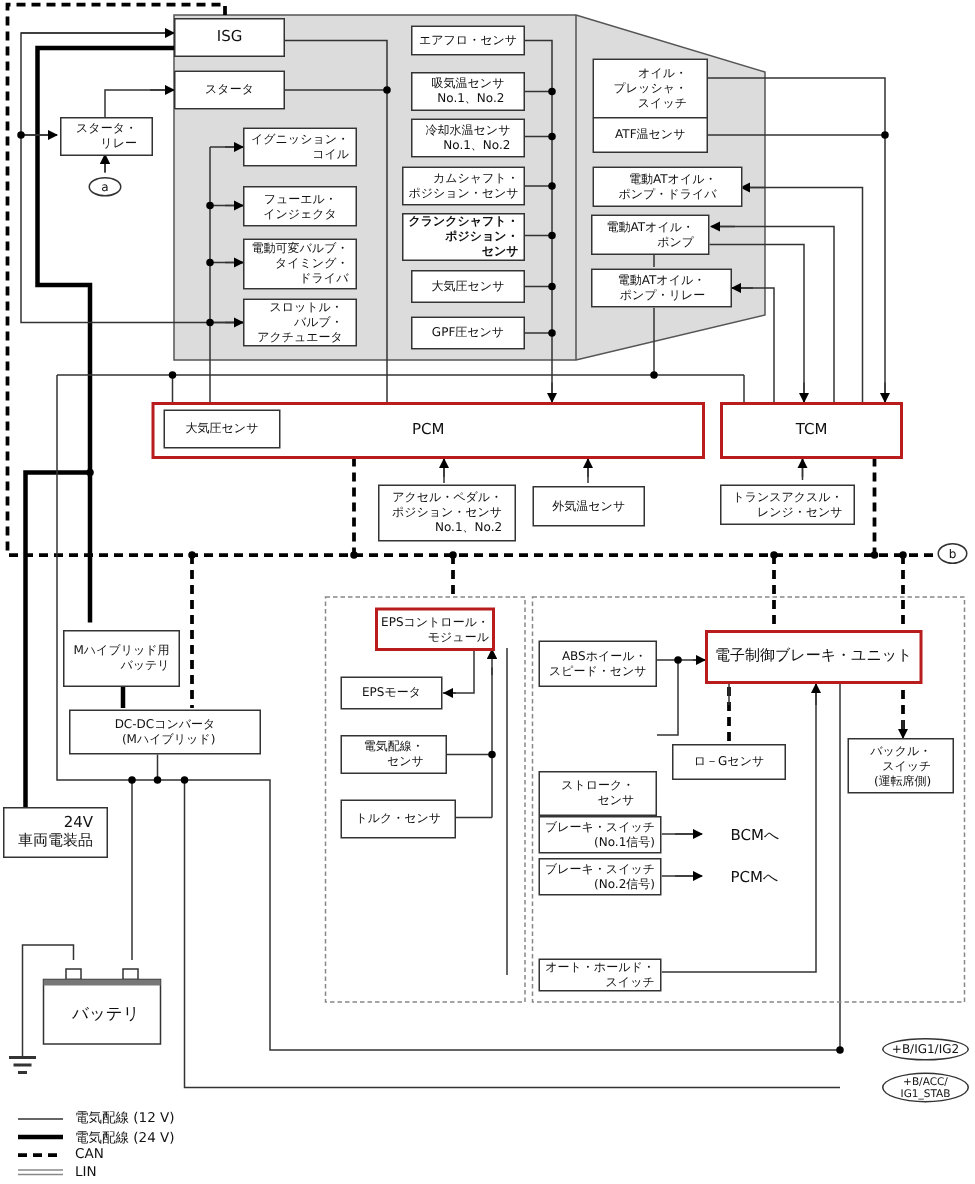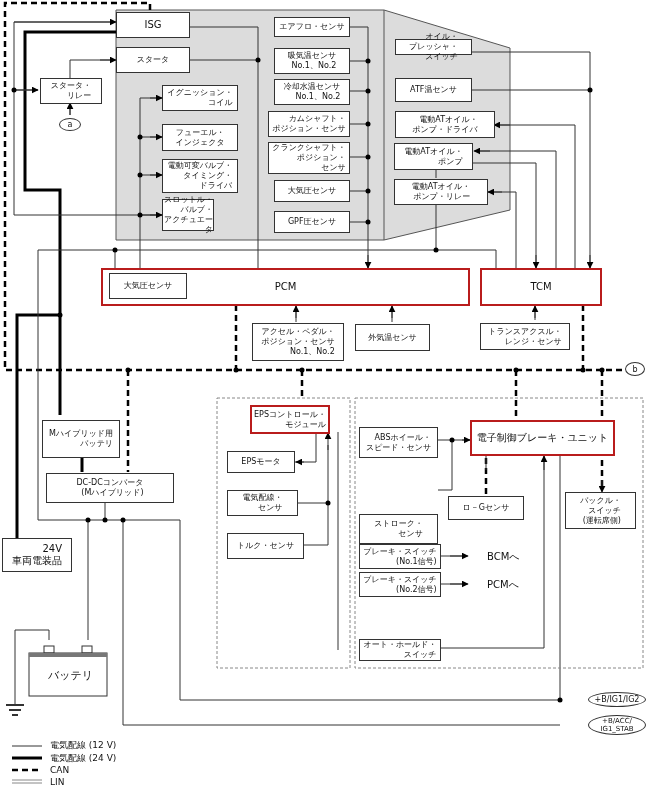--- a/index.html
+++ b/index.html
@@ -180,38 +180,38 @@
 <div class="box" style="left:40px;top:78px;width:62px;height:26px;">スタータ・
 リレー</div>
 <div class="oval" style="left:59px;top:118px;width:22px;height:13px;">a</div>
 <div class="box" style="left:162px;top:85px;width:76px;height:26px;">イグニッション・
 コイル</div>
 <div class="box" style="left:162px;top:124px;width:76px;height:27px;">フューエル・
 インジェクタ</div>
 <div class="box" style="left:162px;top:159px;width:76px;height:34px;">電動可変バルブ・
 タイミング・
 ドライバ</div>
-<div class="box" style="left:162px;top:199px;width:52px;height:32px;">スロットル・
+<div class="box" style="left:162px;top:199px;width:76px;height:32px;">スロットル・
 バルブ・
 アクチュエータ</div>
 
 <div class="box" style="left:274px;top:17px;width:76px;height:20px;">エアフロ・センサ</div>
 <div class="box" style="left:274px;top:48px;width:76px;height:26px;">吸気温センサ
 No.1、No.2</div>
 <div class="box" style="left:274px;top:79px;width:76px;height:26px;">冷却水温センサ
 No.1、No.2</div>
 <div class="box" style="left:268px;top:111px;width:82px;height:26px;">カムシャフト・
 ポジション・センサ</div>
-<div class="box" style="left:268px;top:142px;width:82px;height:32px;">クランクシャフト・
+<div class="box" style="left:268px;top:142px;width:82px;height:32px;font-weight:bold;">クランクシャフト・
 ポジション・
 センサ</div>
 <div class="box" style="left:274px;top:180px;width:76px;height:22px;">大気圧センサ</div>
 <div class="box" style="left:274px;top:211px;width:76px;height:22px;">GPF圧センサ</div>
 
-<div class="box" style="left:395px;top:39px;width:77px;height:16px;">オイル・
+<div class="box" style="left:395px;top:39px;width:77px;height:40px;">オイル・
 プレッシャ・
 スイッチ</div>
 <div class="box" style="left:395px;top:78px;width:77px;height:24px;">ATF温センサ</div>
 <div class="box" style="left:395px;top:111px;width:100px;height:27px;">電動ATオイル・
 ポンプ・ドライバ</div>
 <div class="box" style="left:394px;top:143px;width:79px;height:27px;">電動ATオイル・
 ポンプ</div>
 <div class="box" style="left:394px;top:179px;width:94px;height:26px;">電動ATオイル・
 ポンプ・リレー</div>
 

